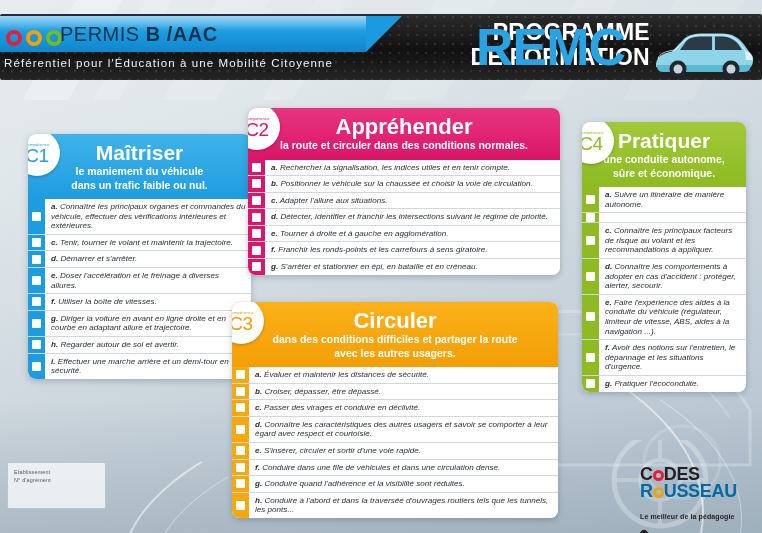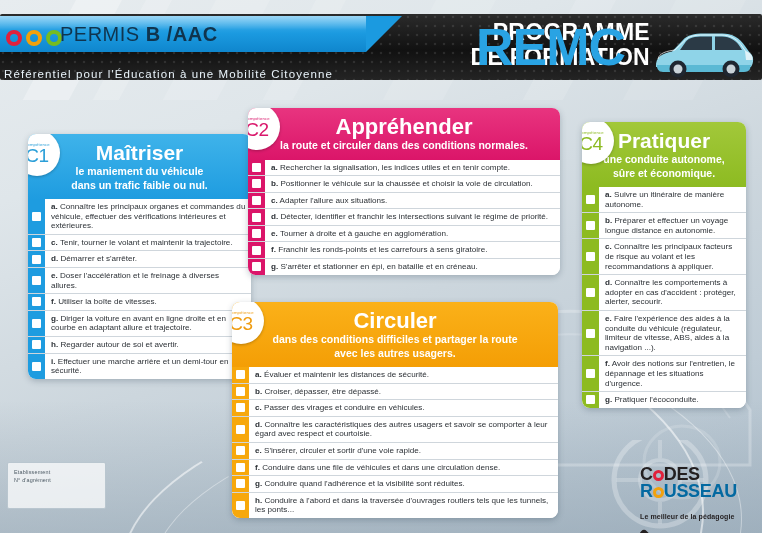--- a/index.html
+++ b/index.html
@@ -28,40 +28,40 @@
      background:linear-gradient(180deg,#4db7ef 0%,#1b9ae0 48%,#0f86cd 100%);
      border-top-right-radius:0;}
   #header .bluebar:after{content:"";position:absolute;right:-36px;top:0;border-top:36px solid #1b9ae0;border-right:36px solid transparent;}
   #header .blueglint{position:absolute;left:0;top:2px;width:366px;height:14px;background:linear-gradient(180deg,rgba(255,255,255,.45),rgba(255,255,255,0));}
   .permis{position:absolute;left:60px;top:9px;color:#10344e;font-size:20px;letter-spacing:.5px;font-weight:400;}
   .permis b{font-weight:700;}
   .lights{position:absolute;left:6px;top:16px;display:flex;gap:4px;}
   .lights span{width:16px;height:16px;border-radius:50%;display:block;box-sizing:border-box;border:4px solid #e0213c;}
   .lights span.o{border-color:#f2a10c;}
   .lights span.g{border-color:#76bb21;}
-  .subtitle{position:absolute;left:4px;top:54px;color:#eaf4fb;font-size:11.5px;letter-spacing:1.1px;}
+  .subtitle{position:absolute;left:4px;top:43px;color:#eaf4fb;font-size:11.5px;letter-spacing:1.1px;}
   .prog{position:absolute;left:290px;top:6px;width:360px;text-align:right;color:#fff;font-weight:700;
      font-size:23px;line-height:25px;letter-spacing:.3px;text-transform:uppercase;}
   .remc{position:absolute;left:476px;top:4px;color:#29a3e3;font-weight:700;font-size:52px;letter-spacing:-1px;line-height:58px;}
 
   
   #car{position:absolute;left:652px;top:28px;width:104px;height:56px;}
 
   
   .card{position:absolute;background:#fff;border-radius:8px;
         box-shadow:0 2px 6px rgba(40,60,80,.28);overflow:hidden;}
   .card .head{position:relative;padding:7px 8px 8px 8px;text-align:center;color:#fff;}
   .card .head .title{font-size:21px;font-weight:700;line-height:23px;}
   .card .head .sub{font-size:10.5px;font-weight:700;line-height:12.5px;margin-top:1px;}
   .badge{position:absolute;left:-14px;top:-4px;width:46px;height:46px;border-radius:50%;
      background:#fff;box-shadow:0 1px 3px rgba(0,0,0,.25);
      display:flex;flex-direction:column;align-items:center;justify-content:center;z-index:3;}
   .badge .bt{font-size:4.2px;letter-spacing:.2px;line-height:5px;margin-bottom:-1px;}
   .badge .bc{font-size:19px;font-weight:400;line-height:19px;letter-spacing:-.5px;}
-  .rows{position:relative;}
+  .rows{position:relative;font-style:italic;}
   .row{display:flex;align-items:stretch;border-bottom:1px solid #cfd6dc;background:#fff;}
   .row:last-child{border-bottom:none;}
   .row .chkcol{flex:0 0 auto;display:flex;align-items:center;justify-content:center;}
   .row .chk{width:9px;height:9px;background:#fff;border-radius:1px;}
   .row .txt{flex:1;padding:3px 5px 3px 6px;font-size:8.1px;line-height:9.6px;color:#2c3136;}
   .row .txt b{font-weight:700;}
 
   
   #c1{left:28px;top:134px;width:223px;}
   #c1 .head{background:linear-gradient(180deg,#3fb3ea,#1e9ce0);}
@@ -309,21 +309,21 @@
       <div class="row">
         <div class="chkcol">
           <span class="chk"></span>
         </div>
         <div class="txt"><b>b.</b> <span>Croiser, dépasser, être dépassé.</span></div>
       </div>
       <div class="row">
         <div class="chkcol">
           <span class="chk"></span>
         </div>
-        <div class="txt"><b>c.</b> <span>Passer des virages et conduire en véhicules.</span></div>
+        <div class="txt"><b>c.</b> <span>Passer des virages et conduire en déclivité.</span></div>
       </div>
       <div class="row">
         <div class="chkcol">
           <span class="chk"></span>
         </div>
         <div class="txt"><b>d.</b> <span>Connaître les caractéristiques des autres usagers et savoir se comporter à leur égard avec respect et courtoisie.</span></div>
       </div>
       <div class="row">
         <div class="chkcol">
           <span class="chk"></span>
@@ -365,21 +365,20 @@
       <div class="row">
         <div class="chkcol">
           <span class="chk"></span>
         </div>
         <div class="txt"><b>a.</b> <span>Suivre un itinéraire de manière autonome.</span></div>
       </div>
       <div class="row">
         <div class="chkcol">
           <span class="chk"></span>
         </div>
-        <div class="txt"><b>b.</b> <span>Préparer et effectuer un voyage longue distance en autonomie.</span></div>
       </div>
       <div class="row">
         <div class="chkcol">
           <span class="chk"></span>
         </div>
         <div class="txt"><b>c.</b> <span>Connaître les principaux facteurs de risque au volant et les recommandations à appliquer.</span></div>
       </div>
       <div class="row">
         <div class="chkcol">
           <span class="chk"></span>

